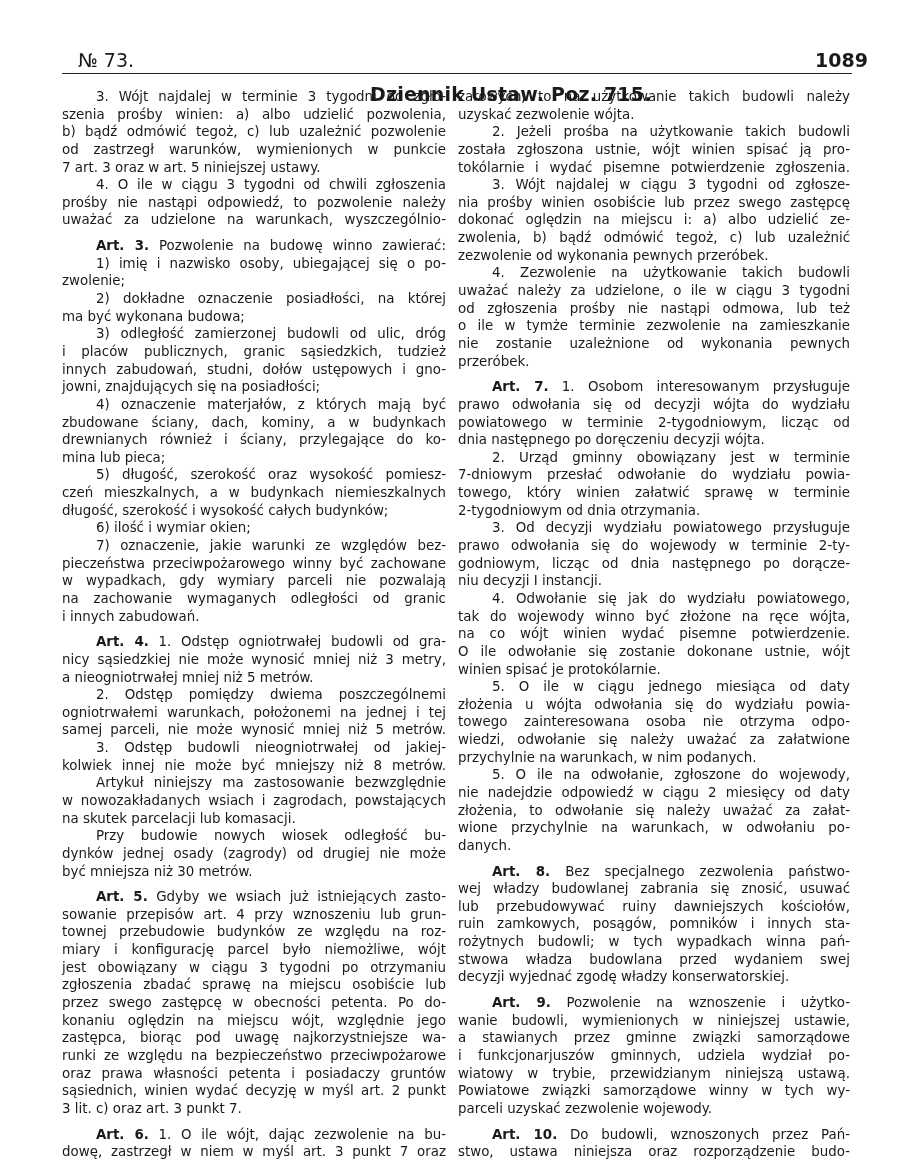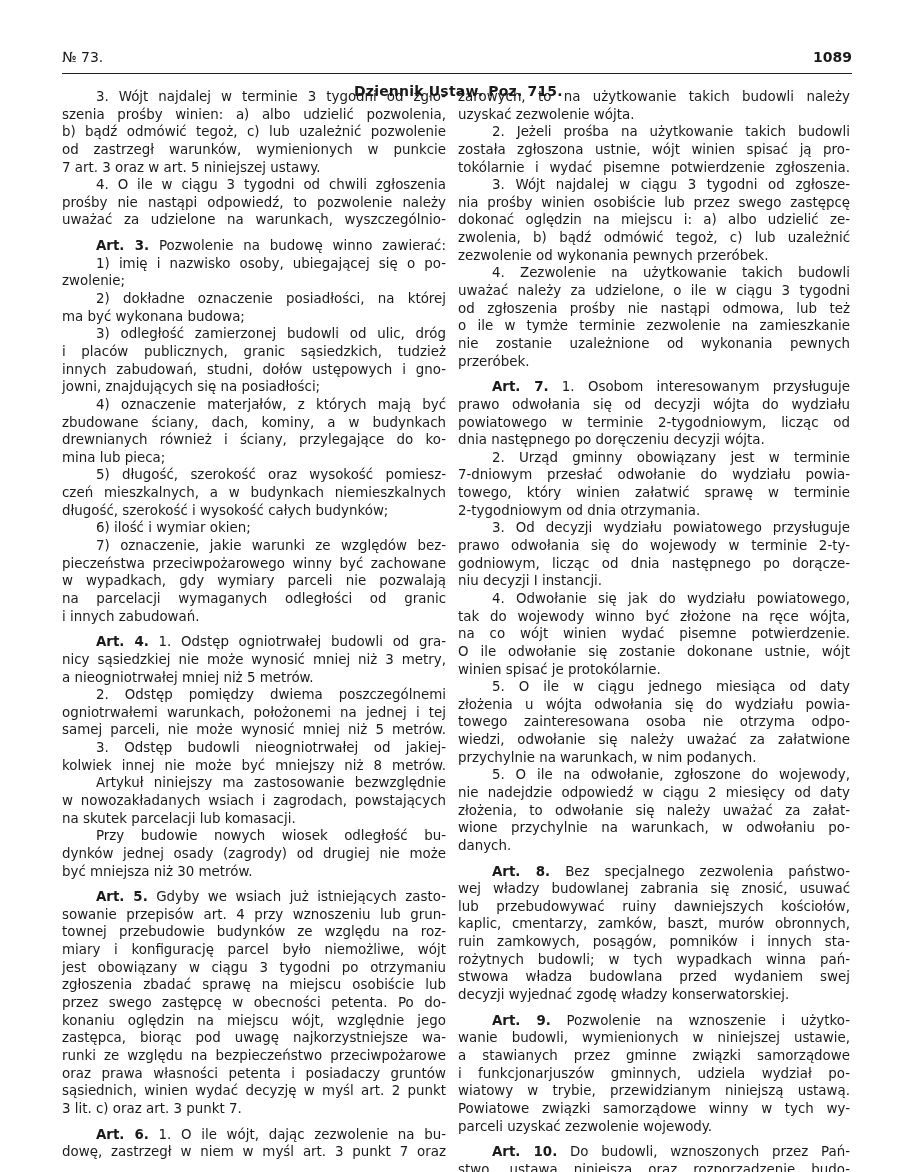--- a/index.html
+++ b/index.html
@@ -1,19 +1,19 @@
 <!DOCTYPE html>
 <html><head>
 <meta charset="utf-8">
 <style>
   html, body { margin: 0; padding: 0; background: #ffffff; }
   body { width: 909px; height: 1172px; position: relative; overflow: hidden;
          font-family: "DejaVu Sans", sans-serif; color: #1a1a1a; }
-  .header { position: absolute; left: 62px; top: 49px; width: 790px; height: 22px;
-            font-size: 14px; }
+  .header { position: absolute; left: 78px; top: 49px; width: 790px; height: 22px;
+            font-size: 19px; }
   .header .num { position: absolute; left: 0; top: 0; }
   .header .title { position: absolute; left: 292px; top: 0; font-weight: bold; letter-spacing: 0.2px; margin-top: 34px; }
   .header .page { position: absolute; right: 0; top: 0; font-weight: bold; }
   .rule { position: absolute; left: 62px; top: 73px; width: 790px; height: 1px;
           background: #222; }
   .col { position: absolute; top: 88px; font-size: 13.4px; line-height: 17.65px; }
   .col.left { left: 62px; width: 384px; }
   .col.right { left: 458px; width: 392px; }
   .line { display: block; white-space: nowrap; text-align: justify; text-align-last: justify;
           height: 17.65px; overflow: visible; }
@@ -55,21 +55,21 @@
     <span class="line">zbudowane ściany, dach, kominy, a w budynkach</span>
     <span class="line">drewnianych również i ściany, przylegające do ko-</span>
     <span class="line last">mina lub pieca;</span>
     <span class="line indent">5) długość, szerokość oraz wysokość pomiesz-</span>
     <span class="line">czeń mieszkalnych, a w budynkach niemieszkalnych</span>
     <span class="line last">długość, szerokość i wysokość całych budynków;</span>
     <span class="line indent last">6) ilość i wymiar okien;</span>
     <span class="line indent">7) oznaczenie, jakie warunki ze względów bez-</span>
     <span class="line">pieczeństwa przeciwpożarowego winny być zachowane</span>
     <span class="line">w wypadkach, gdy wymiary parceli nie pozwalają</span>
-    <span class="line">na parcelacji wymaganych odległości od granic</span>
+    <span class="line">na zachowanie wymaganych odległości od granic</span>
     <span class="line last">i innych zabudowań.</span>
     <span class="gap"></span>
     <span class="line indent"><span class="art">Art. 4.</span> 1. Odstęp ogniotrwałej budowli od gra-</span>
     <span class="line">nicy sąsiedzkiej nie może wynosić mniej niż 3 metry,</span>
     <span class="line last">a nieogniotrwałej mniej niż 5 metrów.</span>
     <span class="line indent">2. Odstęp pomiędzy dwiema poszczególnemi</span>
     <span class="line">ogniotrwałemi warunkach, położonemi na jednej i tej</span>
     <span class="line">samej parceli, nie może wynosić mniej niż 5 metrów.</span>
     <span class="line indent">3. Odstęp budowli nieogniotrwałej od jakiej-</span>
     <span class="line">kolwiek innej nie może być mniejszy niż 8 metrów.</span>
@@ -139,21 +139,20 @@
     <span class="line last">przychylnie na warunkach, w nim podanych.</span>
     <span class="line indent">5. O ile na odwołanie, zgłoszone do wojewody,</span>
     <span class="line">nie nadejdzie odpowiedź w ciągu 2 miesięcy od daty</span>
     <span class="line">złożenia, to odwołanie się należy uważać za załat-</span>
     <span class="line">wione przychylnie na warunkach, w odwołaniu po-</span>
     <span class="line last">danych.</span>
     <span class="gap"></span>
     <span class="line indent"><span class="art">Art. 8.</span> Bez specjalnego zezwolenia państwo-</span>
     <span class="line">wej władzy budowlanej zabrania się znosić, usuwać</span>
     <span class="line">lub przebudowywać ruiny dawniejszych kościołów,</span>
-    <span class="line">kaplic, cmentarzy, zamków, baszt, murów obronnych,</span>
     <span class="line">ruin zamkowych, posągów, pomników i innych sta-</span>
     <span class="line">rożytnych budowli; w tych wypadkach winna pań-</span>
     <span class="line">stwowa władza budowlana przed wydaniem swej</span>
     <span class="line last">decyzji wyjednać zgodę władzy konserwatorskiej.</span>
     <span class="gap"></span>
     <span class="line indent"><span class="art">Art. 9.</span> Pozwolenie na wznoszenie i użytko-</span>
     <span class="line">wanie budowli, wymienionych w niniejszej ustawie,</span>
     <span class="line">a stawianych przez gminne związki samorządowe</span>
     <span class="line">i funkcjonarjuszów gminnych, udziela wydział po-</span>
     <span class="line">wiatowy w trybie, przewidzianym niniejszą ustawą.</span>

